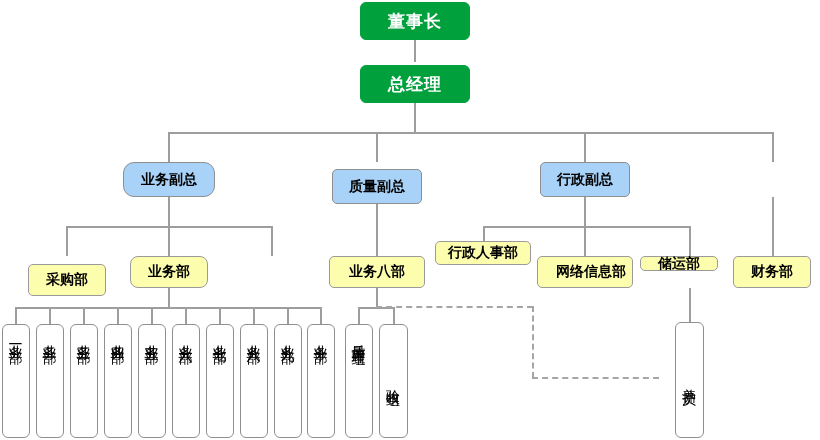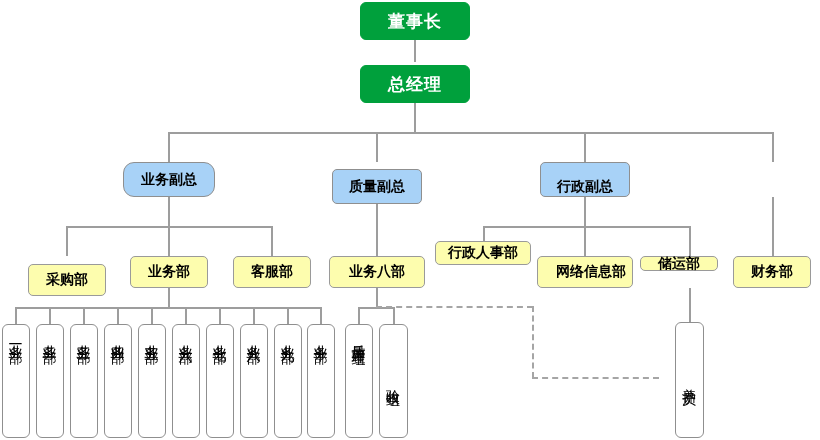--- a/index.html
+++ b/index.html
@@ -152,32 +152,29 @@
   <div class="node node-exec" style="left:360px; top:65px; width:110px; height:38px;">
     <span>总经理</span>
   </div>
 
   <div class="node node-vp" style="left:123px; top:162px; width:92px; height:35px;border-radius:11px;">
     <span>业务副总</span>
   </div>
   <div class="node node-vp" style="left:332px; top:145px; width:90px; height:35px;margin-top:24px;">
     <span>质量副总</span>
   </div>
-  <div class="node node-vp" style="left:540px; top:162px; width:90px; height:35px;align-items:flex-end;">
+  <div class="node node-vp" style="left:540px; top:162px; width:90px; height:35px;">
     <span>行政副总</span>
   </div>
 
   <div class="node node-dept" style="left:28px; top:256px; width:78px; height:32px;margin-top:8px;">
     <span>采购部</span>
   </div>
-  <div class="node node-dept" style="left:130px; top:256px; width:78px; height:32px;">
+  <div class="node node-dept" style="left:130px; top:256px; width:78px; height:32px;border-radius:8px;">
     <span>业务部</span>
-  </div>
-  <div class="node node-dept" style="left:233px; top:256px; width:78px; height:32px;">
-    <span>客服部</span>
   </div>
   <div class="node node-dept" style="left:329px; top:256px; width:96px; height:32px;">
     <span>业务八部</span>
   </div>
   <div class="node node-dept" style="left:435px; top:241px; width:96px; height:24px;">
     <span>行政人事部</span>
   </div>
   <div class="node node-dept" style="left:537px; top:256px; width:96px; height:32px;padding-left:12px;">
     <span>网络信息部</span>
   </div>

